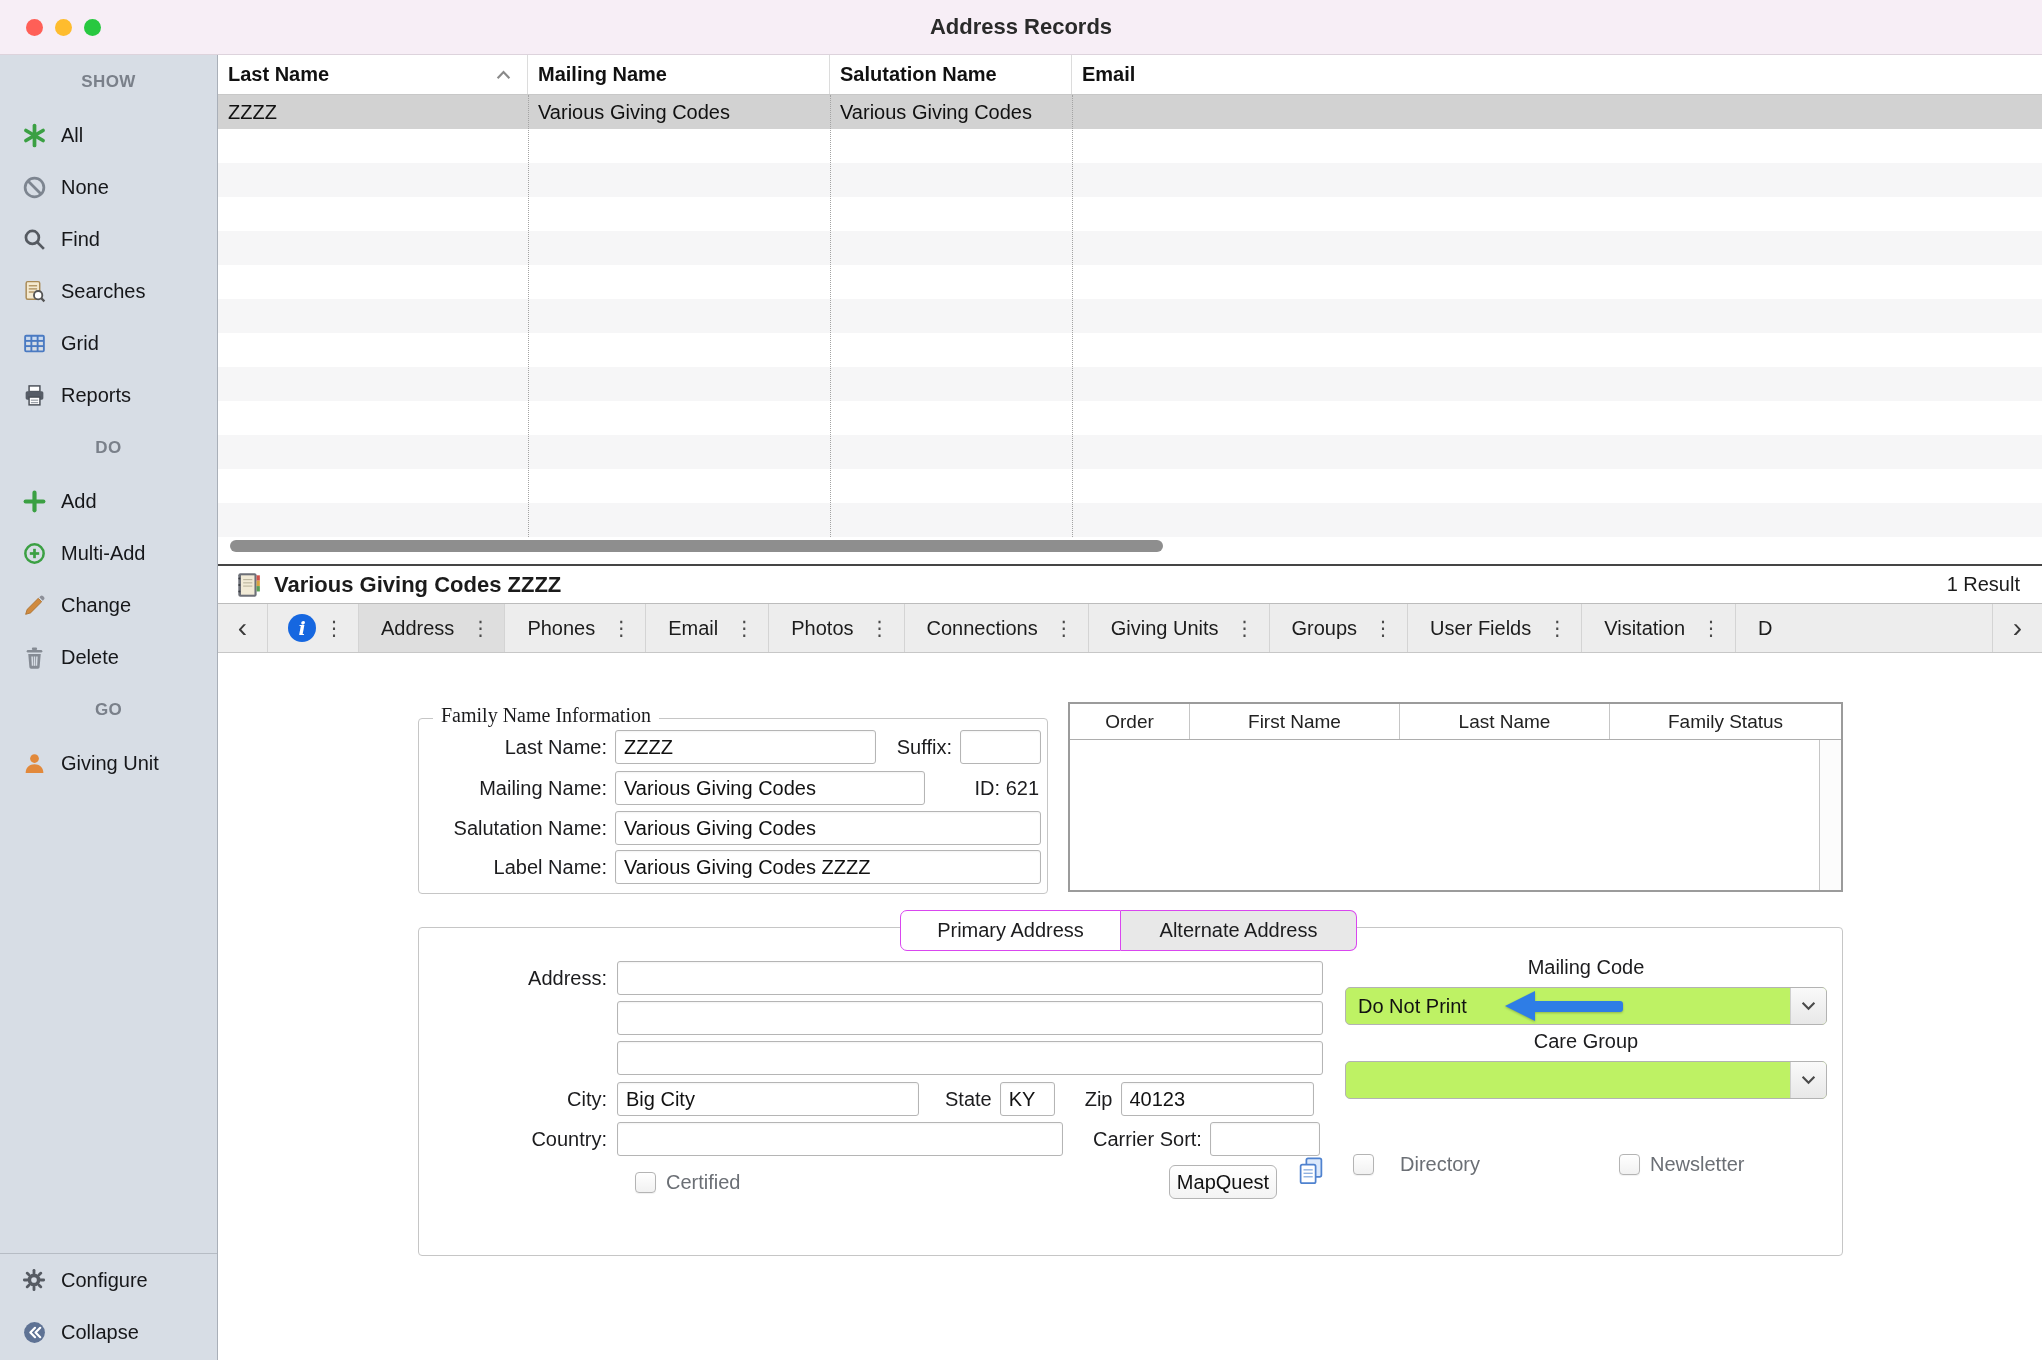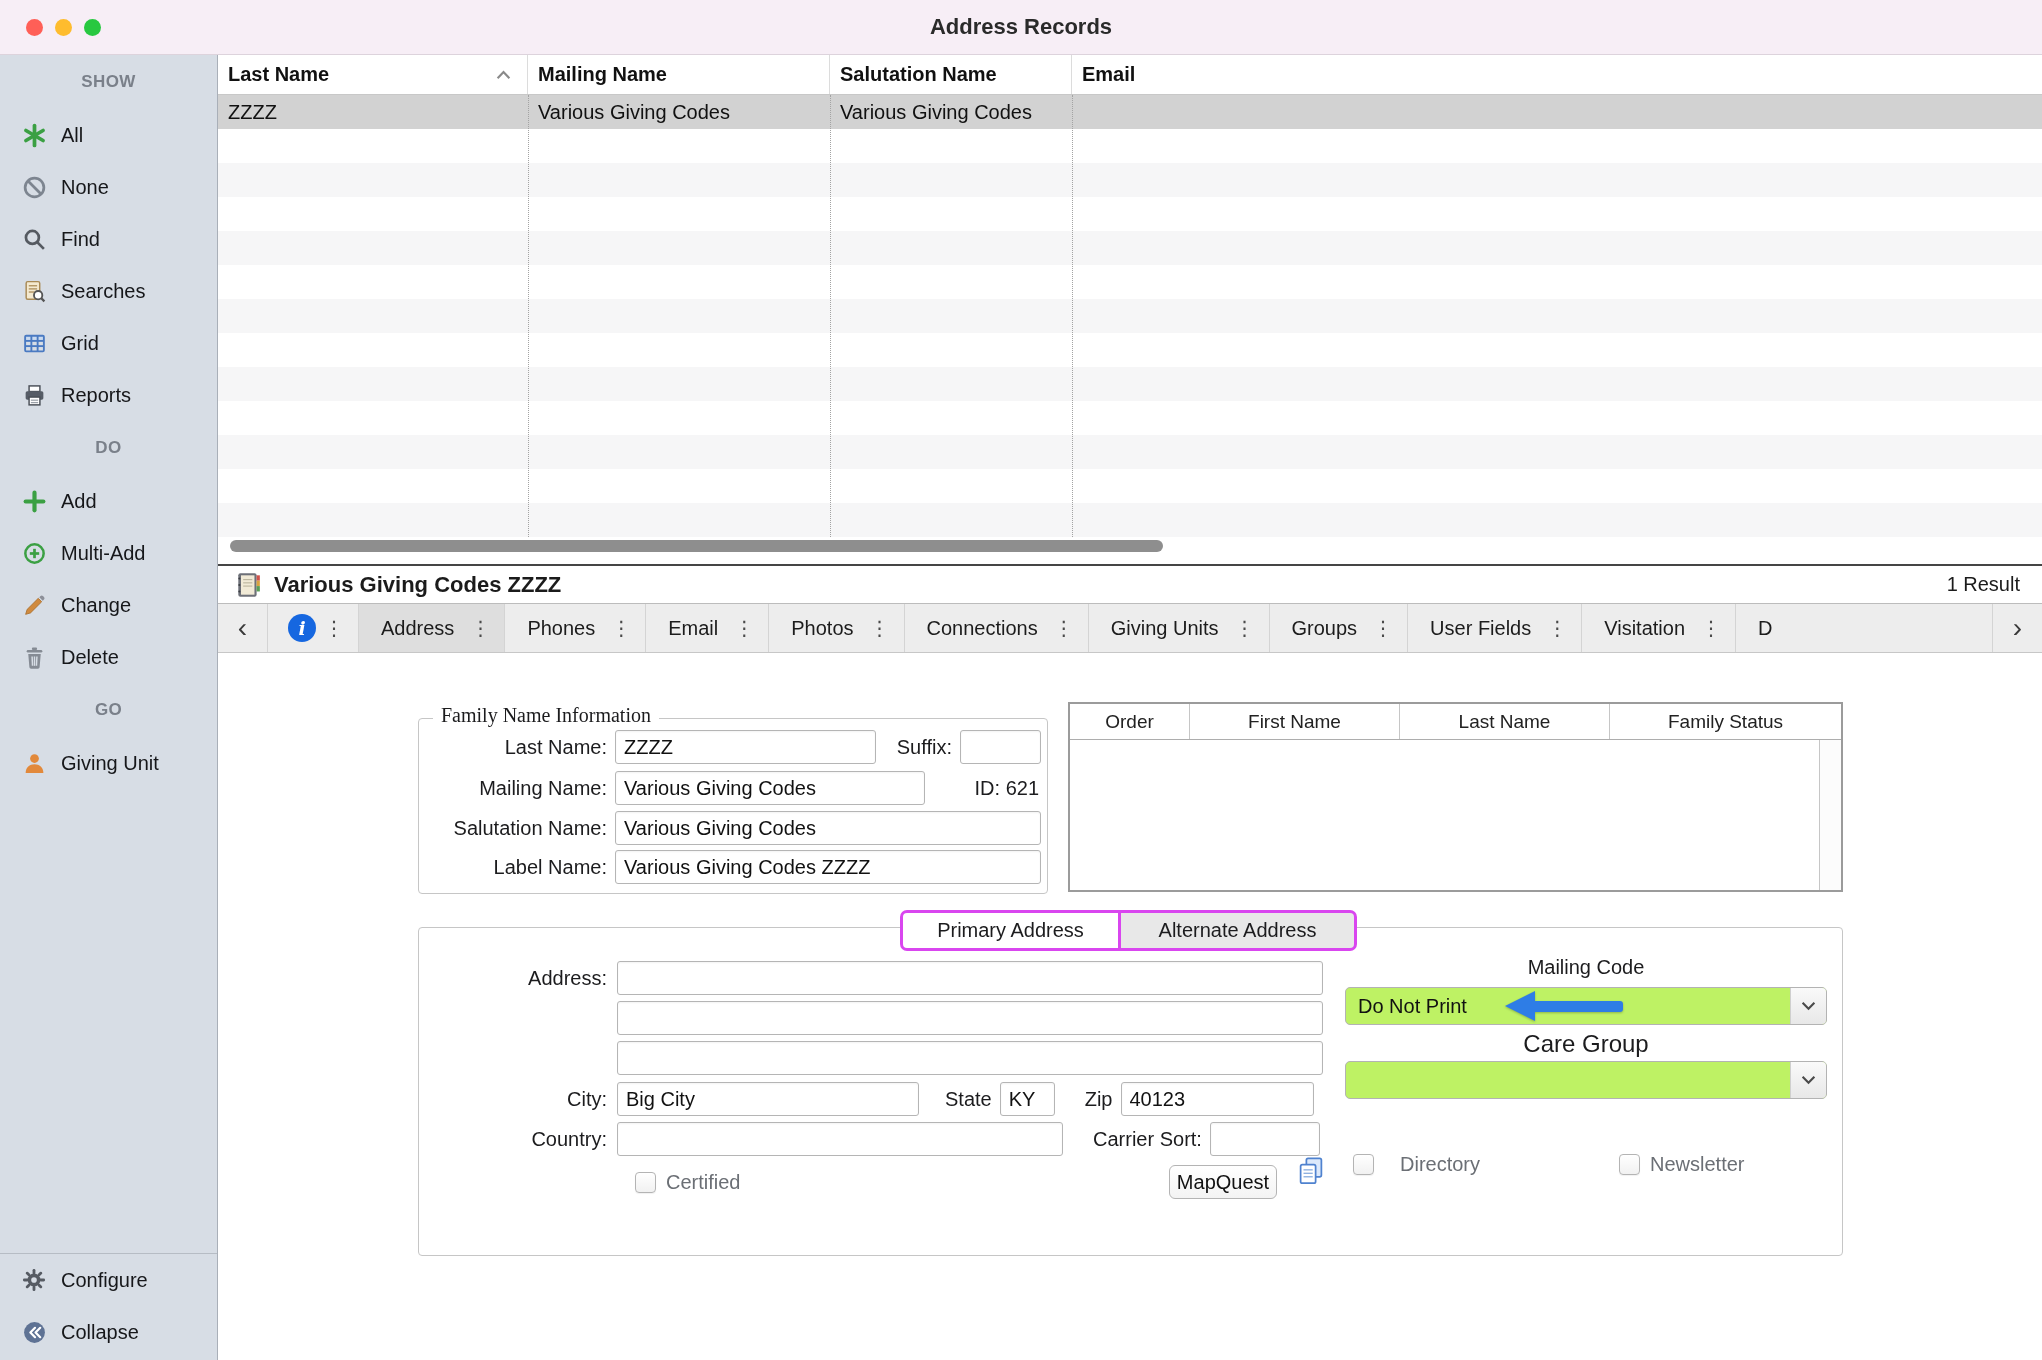--- a/index.html
+++ b/index.html
@@ -64,36 +64,36 @@
   .grow { flex:1; min-width:0; }
 
   .members { position:absolute; left:850px; top:49px; width:775px; height:190px; border:2px solid #9b9b9b; background:#fff; }
   .m-head { display:flex; height:36px; border-bottom:1px solid #adadad; font-size:19px; color:#222; }
   .m-th { display:flex; align-items:center; justify-content:center; border-right:1px solid #c6c6c6; }
   .mc1{width:120px;} .mc2{width:210px;} .mc3{width:210px;} .mc4{flex:1; border-right:none;}
   .m-body { position:absolute; left:0; right:0; top:36px; bottom:0; }
   .m-scrollstrip { position:absolute; right:0; top:0; bottom:0; width:22px; border-left:1px solid #c6c6c6; background:#fcfcfc; }
 
   .addr-tabs { position:absolute; left:682px; top:257px; display:flex; z-index:2; }
-  .addr-tab { height:41px; display:flex; align-items:center; justify-content:center; font-size:20px; color:#1c1c1e; border:3px solid #d946ef; background:#e8e8e8; }
+  .addr-tab { height:41px; display:flex; align-items:center; justify-content:center; font-size:20px; color:#1c1c1e; border:1px solid #d946ef; background:#e8e8e8; }
   .addr-tab.sel { background:#fff; }
   .primary { width:221px; border-radius:7px 0 0 7px; }
   .alternate { width:236px; border-left:none; border-radius:0 7px 7px 0; }
 
   .addr { left:200px; top:274px; width:1425px; height:329px; }
   .a-row { position:absolute; left:12px; height:34px; display:flex; align-items:center; }
   .a-label { width:186px; text-align:right; padding-right:10px; font-size:20px; color:#1c1c1e; flex:none; }
   .inline-label { font-size:20px; color:#1c1c1e; padding:0 8px 0 26px; white-space:nowrap; }
   .cb { width:21px; height:21px; border:1px solid #b4b4b4; border-radius:4px; background:linear-gradient(#ffffff,#f1f1f1); box-shadow:0 1px 1px rgba(0,0,0,.06); flex:none; }
   .cb-label { font-size:20px; color:#6b6f75; }
   .mapquest { position:absolute; left:750px; top:237px; width:108px; height:34px; border:1px solid #b4b4b4; border-radius:6px; background:linear-gradient(#ffffff,#f3f3f3); font:20px "Liberation Sans",sans-serif; color:#111; display:flex; align-items:center; justify-content:center;text-align:center; }
   .copy-ic { position:absolute; left:878px; top:228px; }
 
   .mc-label { position:absolute; left:926px; top:28px; width:482px; text-align:center; font-size:20px; color:#1c1c1e; }
-  .cg-label { position:absolute; left:926px; top:102px; width:482px; text-align:center; font-size:24px; color:#1c1c1e; }
+  .cg-label { position:absolute; left:926px; top:102px; width:482px; text-align:center; font-size:20px; color:#1c1c1e; }
   .select { position:absolute; left:926px; width:482px; height:38px; border:1px solid #b3b3b3; border-radius:5px; background:#bef264; display:flex; align-items:center; overflow:hidden; }
   .sel-mailing { top:59px; } .sel-care { top:133px; }
   .sel-text { padding-left:12px; font-size:20px; color:#111; }
   .sel-btn { margin-left:auto; width:36px; height:100%; border-left:1px solid #cfcfcf; background:linear-gradient(#fafafa,#e8e8e8); display:flex; align-items:center; justify-content:center; }
 
   .arrow { position:absolute; left:1086px; top:60px; width:118px; height:36px; display:flex; align-items:center; filter:drop-shadow(0 1px 1px rgba(0,0,0,.25)); z-index:3; }
   .arrow-head { width:0; height:0; border-top:15px solid transparent; border-bottom:15px solid transparent; border-right:30px solid #2e7de6; flex:none; }
   .arrow-tail { width:88px; height:11px; background:#2e7de6; border-radius:0 3px 3px 0; }
 
   .dir-row { position:absolute; left:934px; top:225px; display:flex; align-items:center; gap:26px; }

